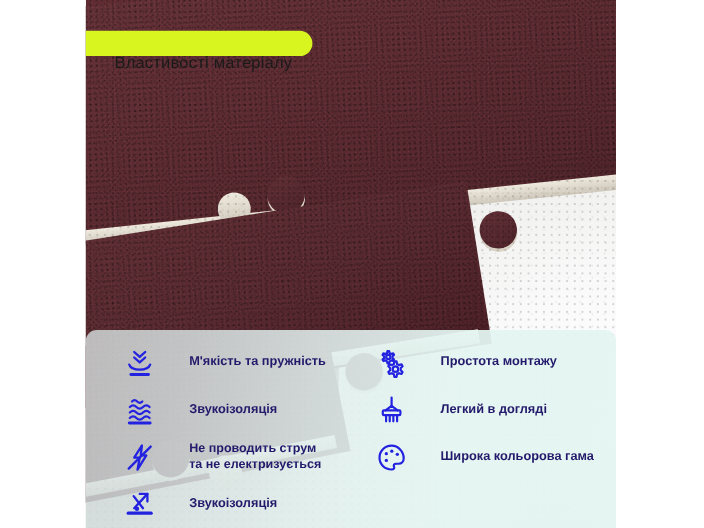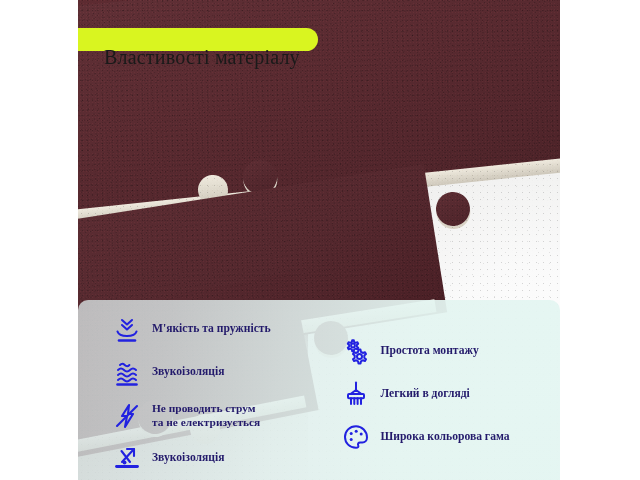--- a/index.html
+++ b/index.html
@@ -77,41 +77,41 @@
   .floor{position:absolute;left:230px;top:150px;width:330px;height:330px;
      background:radial-gradient(110% 110% at 75% 75%,#ffffff 0%,#fafafa 38%,#f1f1f0 65%,#e7e7e6 100%);}
 
   .vignette{position:absolute;inset:0;
      background:radial-gradient(130% 100% at 50% 40%,rgba(0,0,0,0) 55%,rgba(0,0,0,.18) 100%);}
 
   
   #banner{position:absolute;left:78px;top:28px;height:23px;padding:0 18px 0 26px;
     display:flex;align-items:center;border-radius:0 14px 14px 0;
     background:#d9f520;}
-  #banner .ttl{font-size:20px;color:#1a1a1a;letter-spacing:.2px;white-space:nowrap;
-    font-family:Liberation Serif, serif;margin-top:36px;}
+  #banner .ttl{font-size:15px;color:#1a1a1a;letter-spacing:.2px;white-space:nowrap;
+    font-family:Liberation Sans, sans-serif;margin-top:36px;}
 
   
   #panel{position:absolute;left:78px;top:300px;width:482px;height:180px;
     border-radius:10px 10px 0 0;overflow:hidden;
     background:linear-gradient(100deg,
        rgba(215,224,224,.80) 0%,
        rgba(219,230,230,.82) 18%,
        rgba(226,240,238,.88) 42%,
        rgba(228,245,241,.94) 68%,
        rgba(228,246,242,.96) 100%);}
   #panel .cols{position:absolute;inset:0;display:flex;}
   .col{flex:1;padding:8px 0 0 0;display:flex;flex-direction:column;}
   .col.left{padding-left:35px;}
-  .col.right{padding-left:10px;justify-content:center;}
+  .col.right{padding-left:10px;}
 
   .feat{display:flex;align-items:center;gap:11px;height:43px;}
   .feat .ic{width:28px;height:28px;flex:none;display:flex;align-items:center;justify-content:center;}
   .feat .lb{font-size:11.6px;line-height:1.22;color:#231a6b;font-weight:bold;
-            font-family:Liberation Serif, serif;}
+            font-family:Liberation Sans, sans-serif;margin-left:20px;}
   .feat .lb.two{font-size:11.4px;}
   svg{display:block;}
 </style>
 </head>
 <body>
 
 <div id="stage">
 
   <div id="photo">
     <div class="mat-bg"></div>

